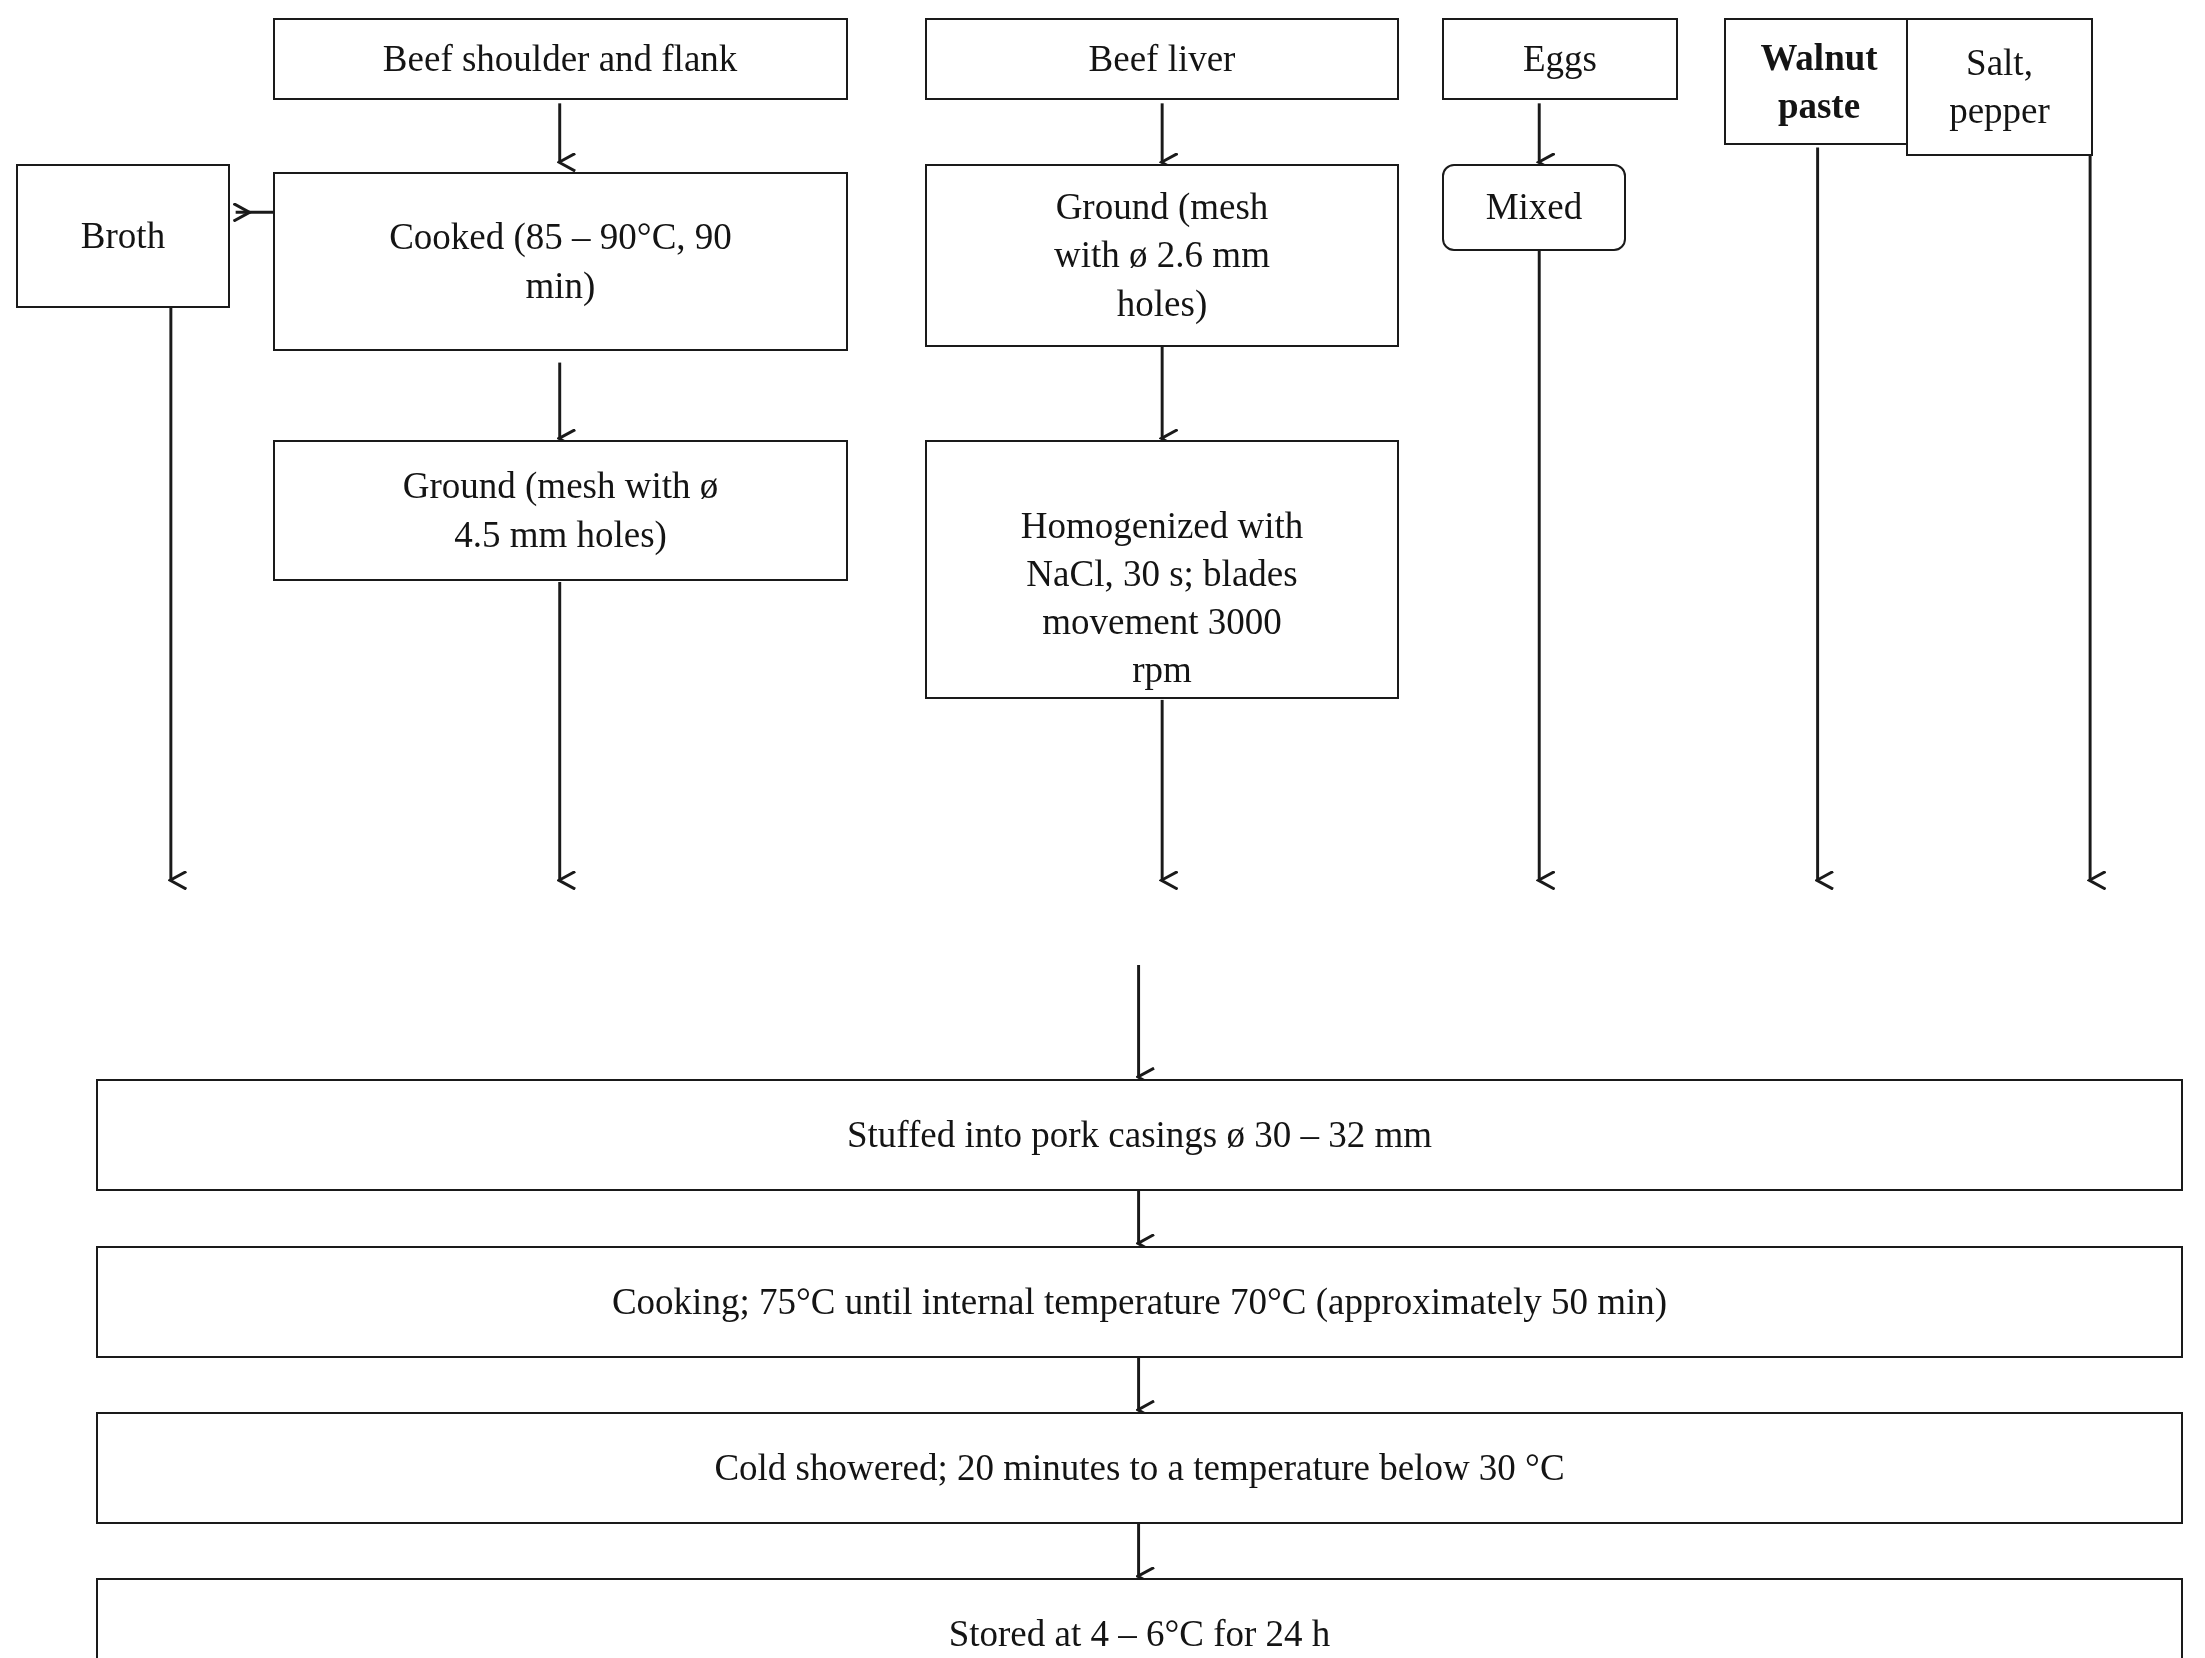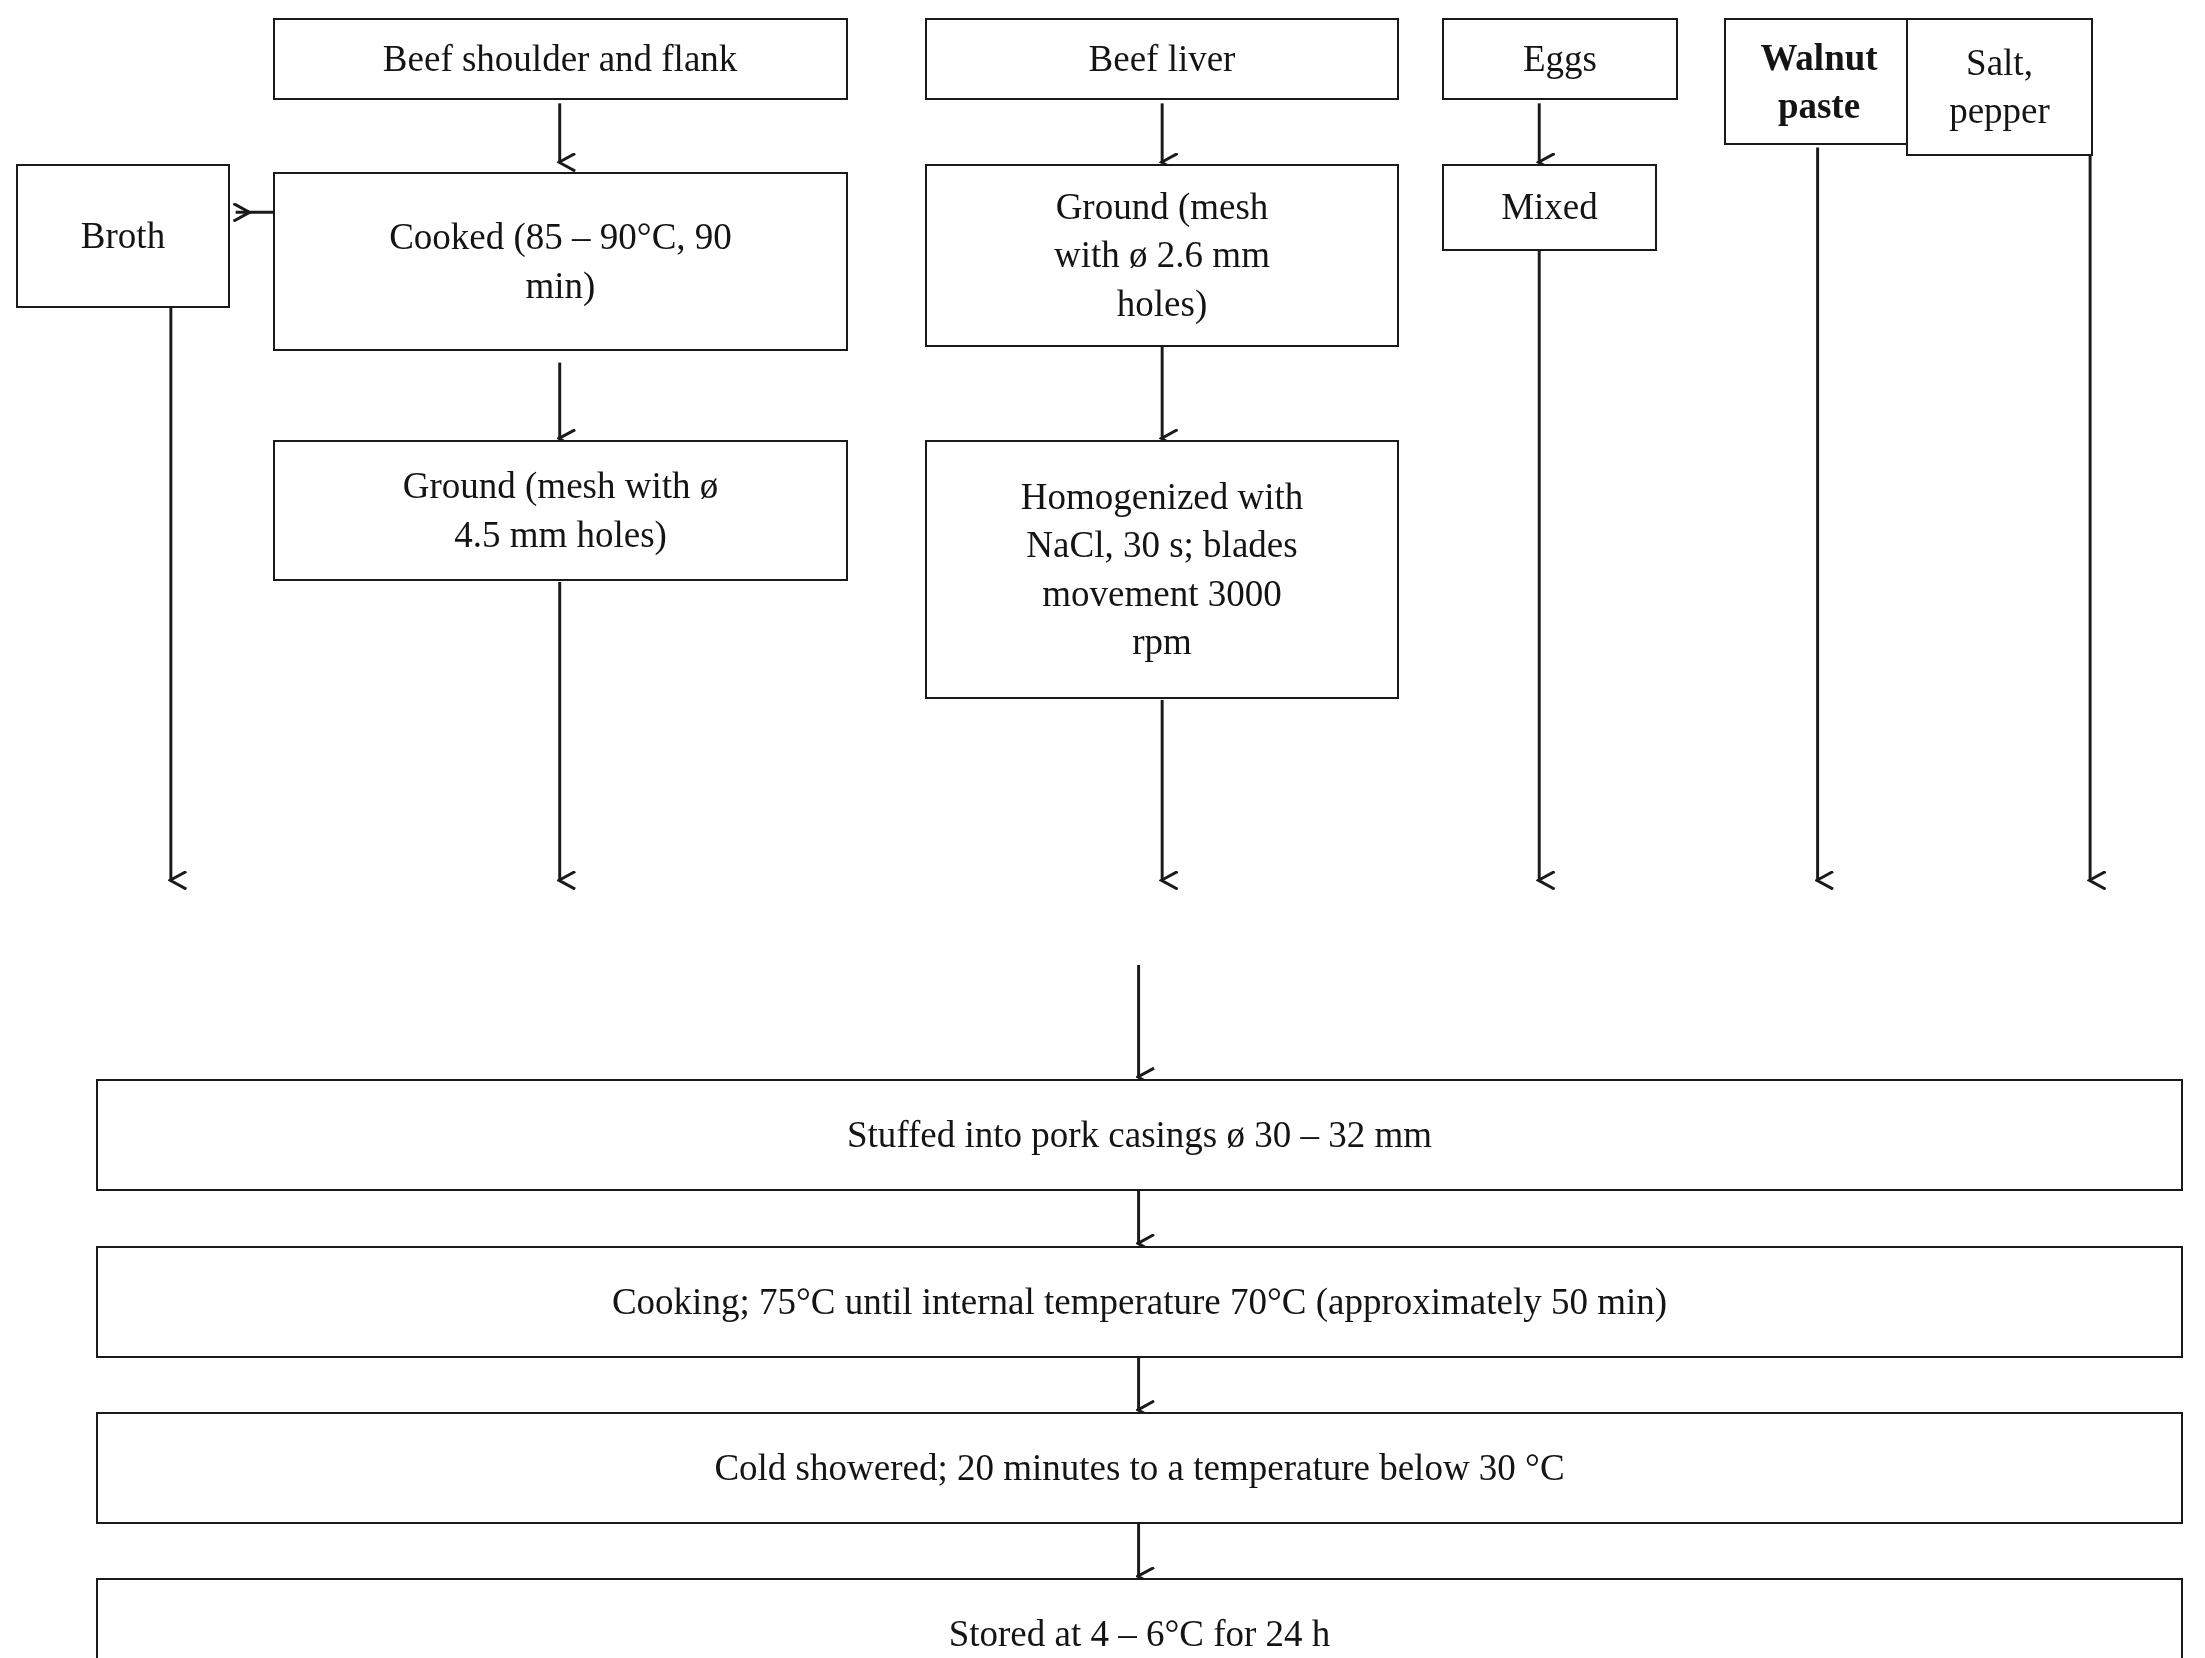--- a/index.html
+++ b/index.html
@@ -120,30 +120,30 @@
     <span class="node-label">Cooked (85 – 90°C, 90
 min)</span>
   </div>
 
   <div class="node-box" style="left:925px; top:164px; width:474px; height:183px;">
     <span class="node-label">Ground (mesh
 with ø 2.6 mm
 holes)</span>
   </div>
 
-  <div class="node-box" style="left:1442px; top:164px; width:215px; height:87px;">
+  <div class="node-box" style="left:1442px; top:164px; width:184px; height:87px;border-radius:12px;">
     <span class="node-label">Mixed</span>
   </div>
 
   <div class="node-box" style="left:273px; top:440px; width:575px; height:141px;">
     <span class="node-label">Ground (mesh with ø
 4.5 mm holes)</span>
   </div>
 
-  <div class="node-box" style="left:925px; top:440px; width:474px; height:259px;">
+  <div class="node-box" style="left:925px; top:440px; width:474px; height:259px;align-items:flex-end;">
     <span class="node-label">Homogenized with
 NaCl, 30 s; blades
 movement 3000
 rpm</span>
   </div>
 
 
   <div class="node-box wide" style="left:96px; top:1079px; width:2087px; height:112px;">
     <span class="node-label">Stuffed into pork casings  ø 30 – 32 mm</span>
   </div>

